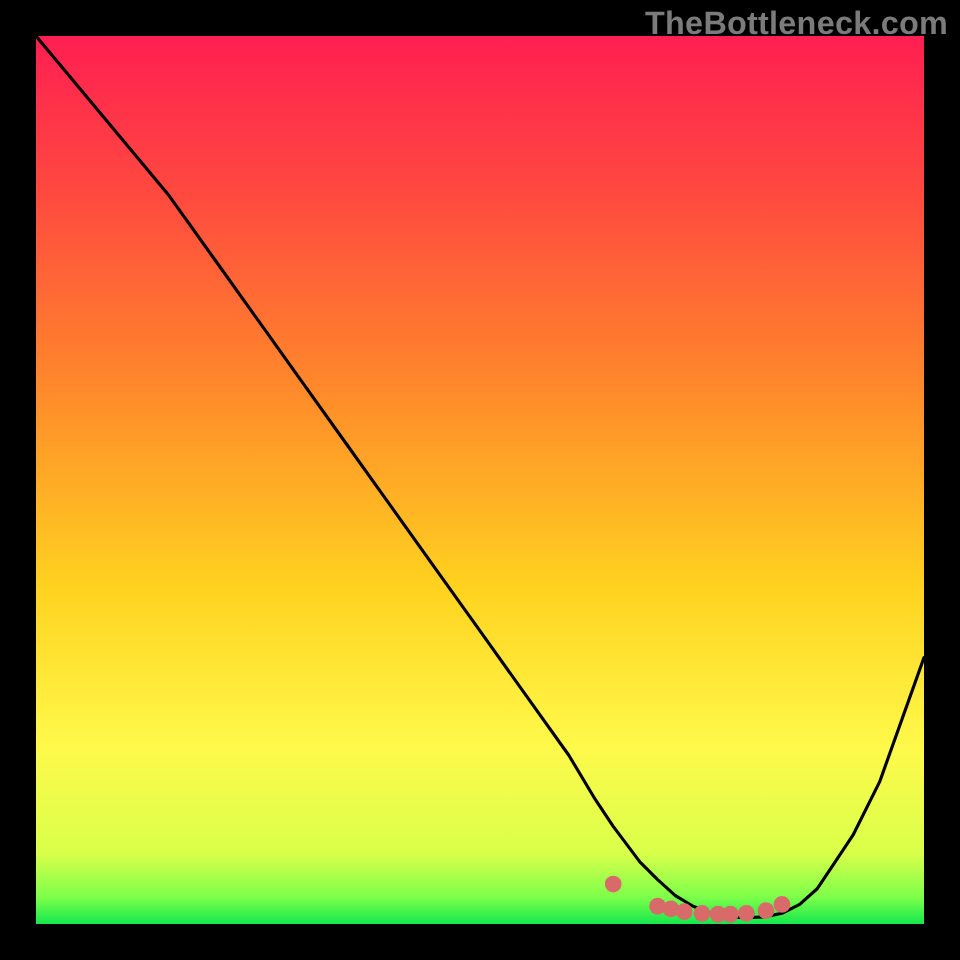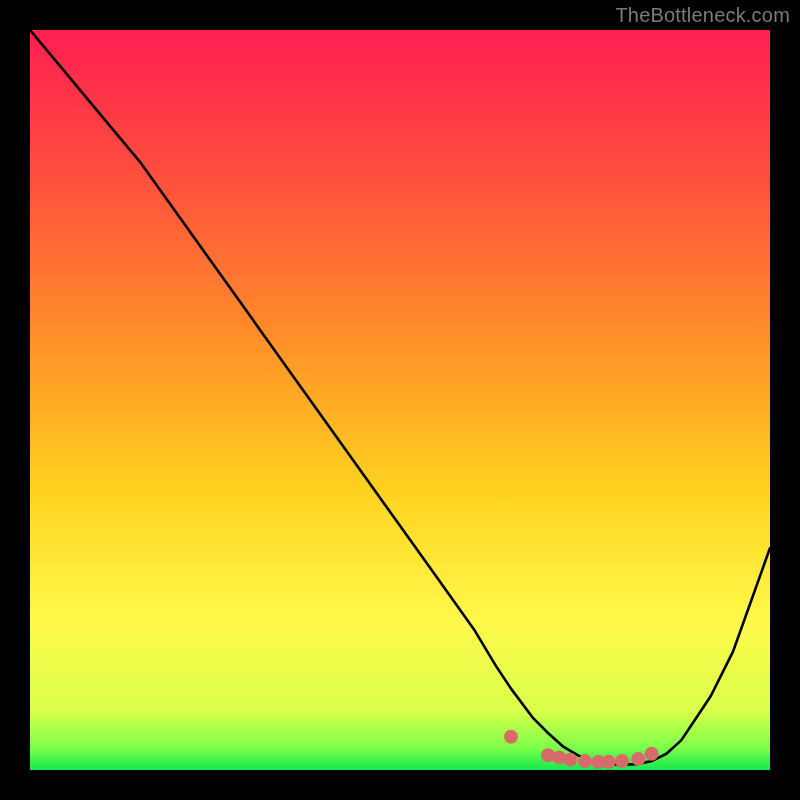--- a/index.html
+++ b/index.html
@@ -15,22 +15,22 @@
     position: relative;
     width: 800px;
     height: 800px;
     background: #000;
   }
   .attribution {
     position: absolute;
     top: 4px;
     right: 10px;
     color: #7b7b7b;
-    font-size: 20px;
-    font-weight: 400;
+    font-size: 27px;
+    font-weight: 700;
     letter-spacing: 0.2px;
   }
   .plot-area {
     position: absolute;
     left: 30px;
     top: 30px;
     width: 740px;
     height: 740px;
   }
   .plot-area svg {

